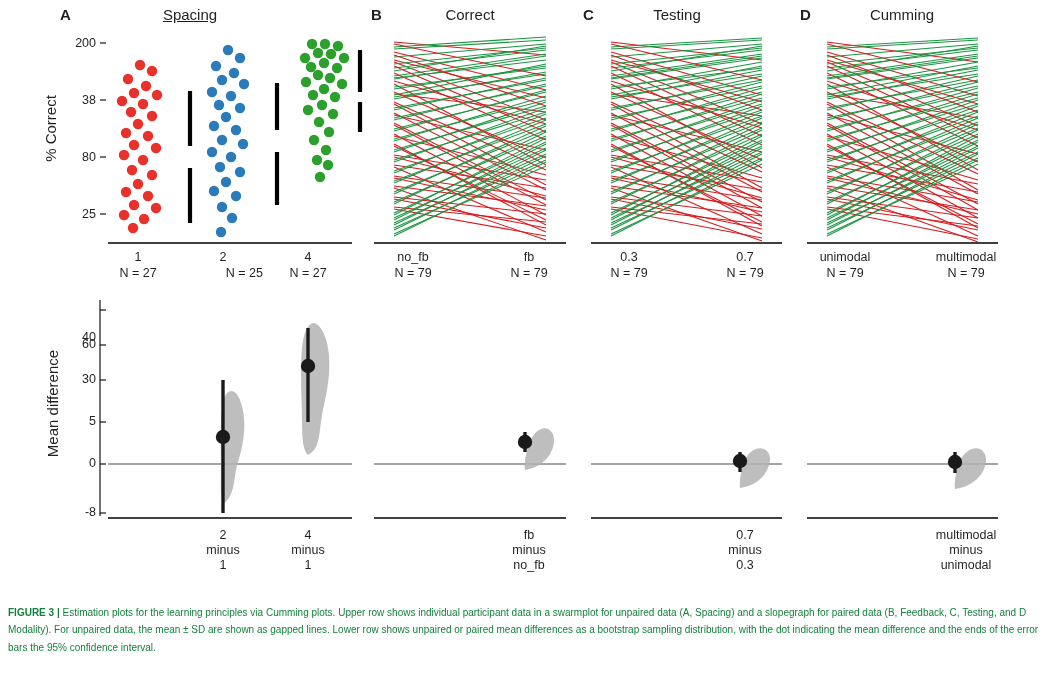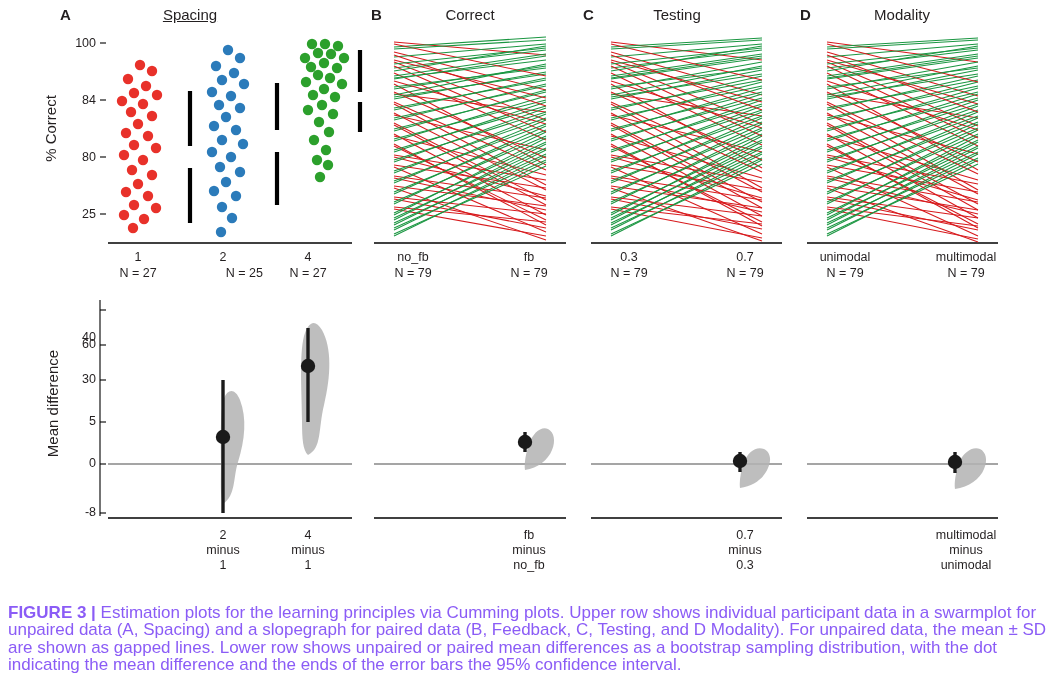--- a/index.html
+++ b/index.html
@@ -40,46 +40,46 @@
     position:absolute;font-size:12.5px;color:#231f20;text-align:center;
     white-space:nowrap;line-height:15px;
   }
 
   
   svg.plot{position:absolute;left:0;top:0;overflow:visible;}
 
   
   .caption{
     position:absolute;left:8px;top:604px;width:1040px;
-    font-size:17px;line-height:17.4px;color:#8b5cf6;
+    font-size:10px;line-height:17.4px;color:#15803d;
     text-align:left;
   }
   .caption b{font-weight:bold;}
 </style>
 </head>
 <body>
 
 <div class="figure">
 
   <div class="panel-letter" style="left:60px;top:6px;">A</div>
   <div class="panel-title" style="left:110px;top:6px;width:160px;text-decoration:underline;">Spacing</div>
 
   <div class="panel-letter" style="left:371px;top:6px;">B</div>
   <div class="panel-title" style="left:395px;top:6px;width:150px;">Correct</div>
 
   <div class="panel-letter" style="left:583px;top:6px;">C</div>
   <div class="panel-title" style="left:607px;top:6px;width:140px;">Testing</div>
 
   <div class="panel-letter" style="left:800px;top:6px;">D</div>
-  <div class="panel-title" style="left:822px;top:6px;width:160px;">Modality</div>
+  <div class="panel-title" style="left:822px;top:6px;width:160px;">Cumming</div>
 
   <div class="y-axis-label" style="left:-10px;top:120px;width:120px;">% Correct</div>
 
-  <div class="tick-label" style="left:60px;top:36px;width:36px;">100</div>
-  <div class="tick-label" style="left:60px;top:93px;width:36px;">84</div>
+  <div class="tick-label" style="left:60px;top:36px;width:36px;">200</div>
+  <div class="tick-label" style="left:60px;top:93px;width:36px;">38</div>
   <div class="tick-label" style="left:60px;top:150px;width:36px;">80</div>
   <div class="tick-label" style="left:60px;top:207px;width:36px;">25</div>
 
   <div class="y-axis-label" style="left:-43px;top:395px;width:190px;">Mean difference</div>
 
   <div class="tick-label" style="left:58px;top:302px;width:38px;margin-top:28px;">40</div>
   <div class="tick-label" style="left:58px;top:337px;width:38px;">60</div>
   <div class="tick-label" style="left:58px;top:372px;width:38px;">30</div>
   <div class="tick-label" style="left:58px;top:414px;width:38px;">5</div>
   <div class="tick-label" style="left:58px;top:456px;width:38px;">0</div>

